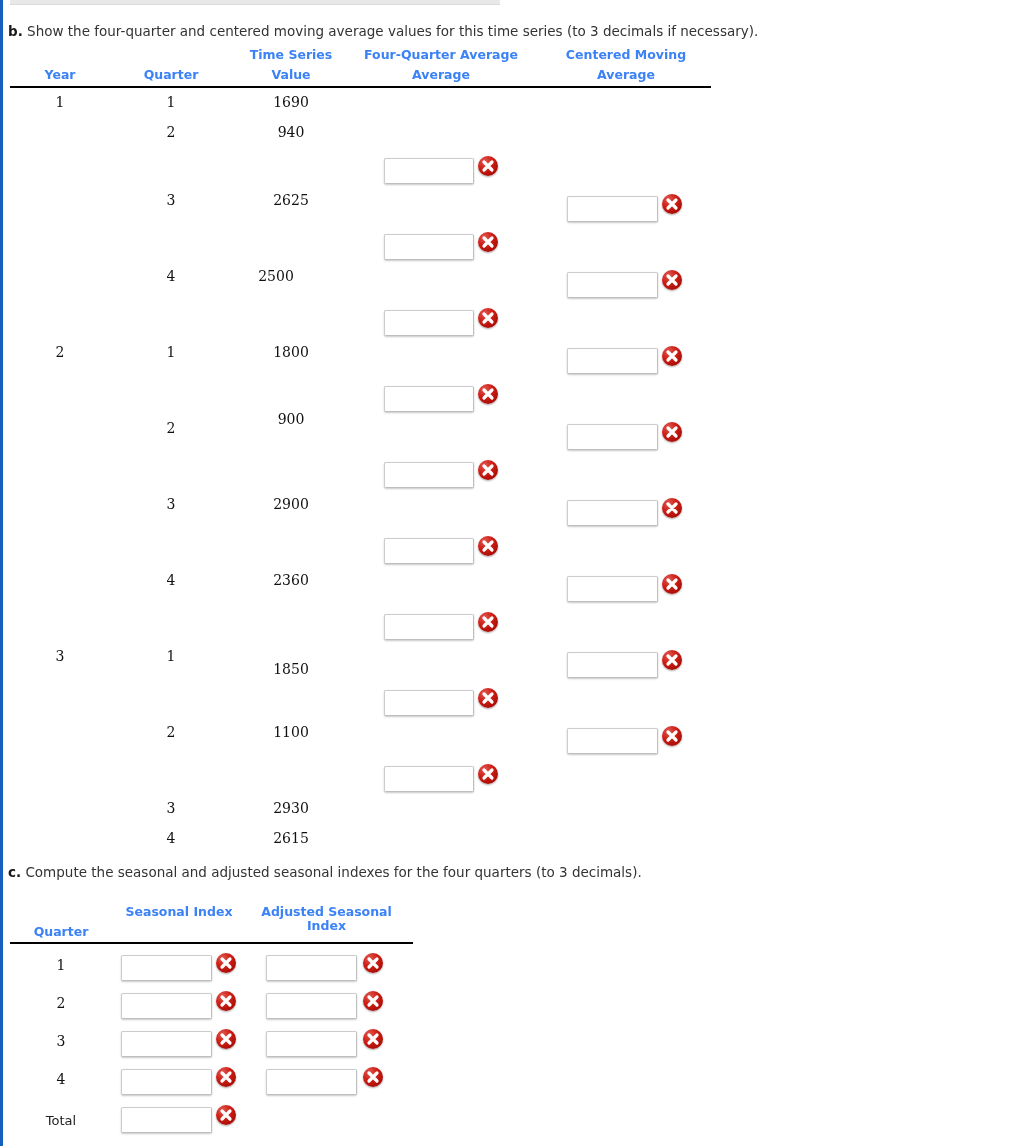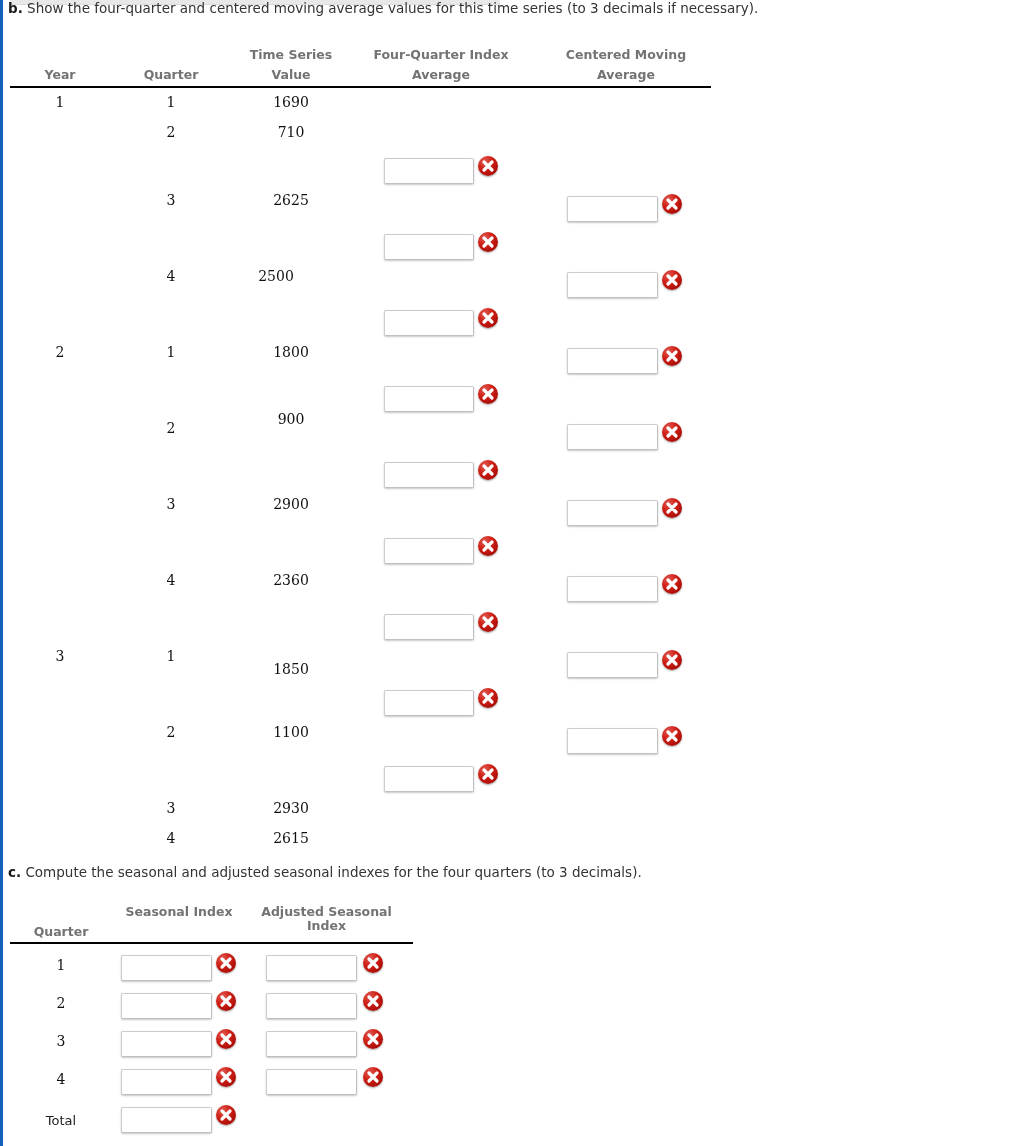--- a/index.html
+++ b/index.html
@@ -37,32 +37,32 @@
     position: absolute;
     font-size: 13.5px;
     color: #333333;
     font-family: "DejaVu Sans", sans-serif;
     white-space: nowrap;
   }
   .prompt .lead {
     font-weight: bold;
     color: #1a1a1a;
   }
-  #prompt-b { left: 8px; top: 0; }
+  #prompt-b { left: 8px; top: 23px; }
   #prompt-c { left: 8px; top: 864px; }
 
   
   .tbl {
     position: absolute;
   }
   .hdr {
     position: absolute;
     font-weight: bold;
     font-size: 12.5px;
-    color: #737373;
+    color: #3b82f6;
     font-family: "DejaVu Sans", sans-serif;
     text-align: center;
     line-height: 20px;
   }
   .rule {
     position: absolute;
     background: #000000;
     height: 2px;
   }
   .cell {
@@ -127,36 +127,36 @@
   <span class="lead">b.</span>
   <span>Show the four-quarter and centered moving average values for this time series (to 3 decimals if necessary).</span>
 </div>
 
 <div class="tbl">
 
   <div class="hdr" style="left:15px; top:65px; width:90px;">Year</div>
   <div class="hdr" style="left:125px; top:65px; width:92px;">Quarter</div>
   <div class="hdr" style="left:237px; top:45px; width:108px;">Time Series</div>
   <div class="hdr" style="left:237px; top:65px; width:108px;">Value</div>
-  <div class="hdr" style="left:341px; top:45px; width:200px;">Four-Quarter Index</div>
+  <div class="hdr" style="left:341px; top:45px; width:200px;">Four-Quarter Average</div>
   <div class="hdr" style="left:341px; top:65px; width:200px;">Average</div>
   <div class="hdr" style="left:536px; top:45px; width:180px;">Centered Moving</div>
   <div class="hdr" style="left:536px; top:65px; width:180px;">Average</div>
 
   <div class="rule" style="left:10px; top:86px; width:701px;"></div>
 
   <div class="cell" style="left:15px; top:94px; width:90px;">1</div>
   <div class="cell" style="left:15px; top:344px; width:90px;">2</div>
   <div class="cell" style="left:15px; top:648px; width:90px;">3</div>
 
   <div class="cell" style="left:125px; top:94px; width:92px;">1</div>
   <div class="cell" style="left:237px; top:94px; width:108px;">1690</div>
 
   <div class="cell" style="left:125px; top:124px; width:92px;">2</div>
-  <div class="cell" style="left:237px; top:124px; width:108px;">710</div>
+  <div class="cell" style="left:237px; top:124px; width:108px;">940</div>
 
   <div class="cell" style="left:125px; top:192px; width:92px;">3</div>
   <div class="cell" style="left:237px; top:192px; width:108px;">2625</div>
 
   <div class="cell" style="left:125px; top:268px; width:92px;">4</div>
   <div class="cell" style="left:222px; top:268px; width:108px;">2500</div>
 
   <div class="cell" style="left:125px; top:344px; width:92px;">1</div>
   <div class="cell" style="left:237px; top:344px; width:108px;">1800</div>
 

